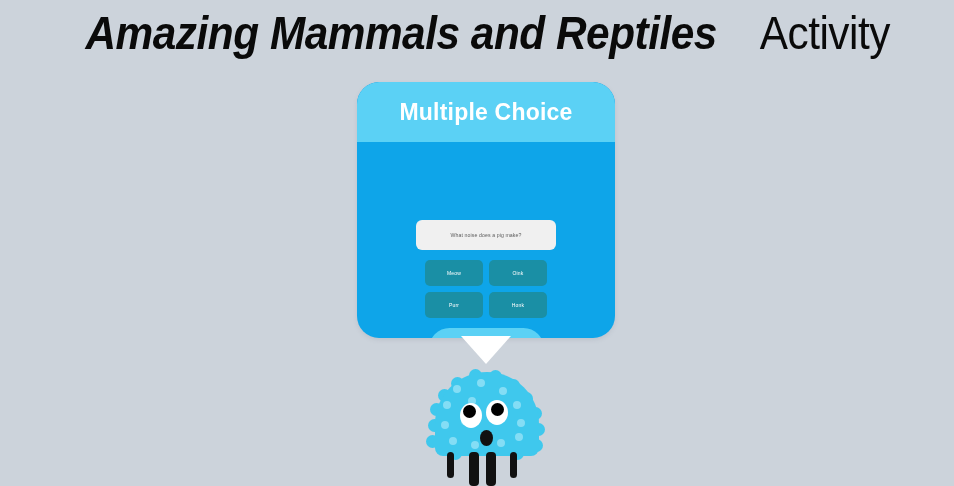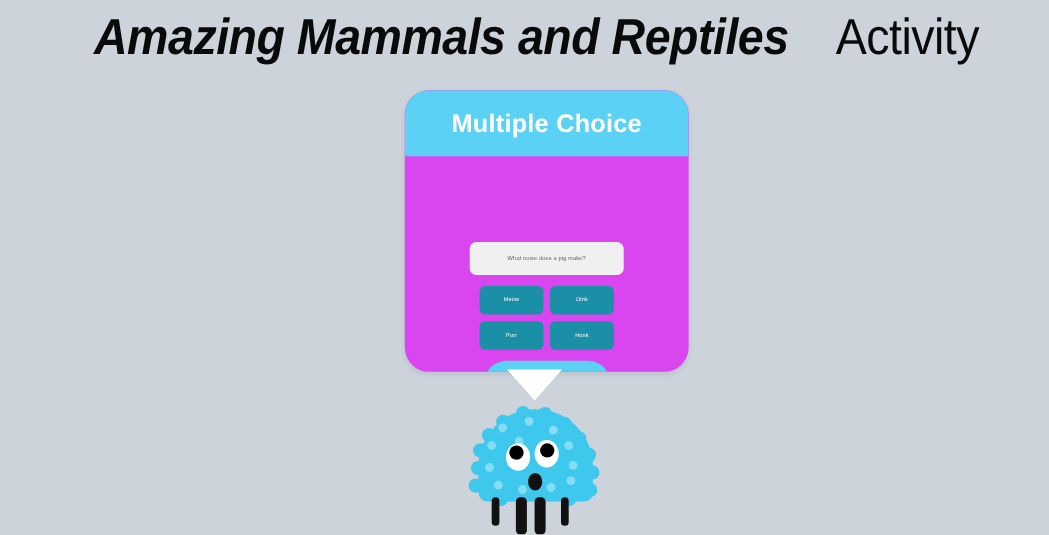--- a/index.html
+++ b/index.html
@@ -43,25 +43,25 @@
     color: #0a0a0a;
     letter-spacing: -0.5px;
     transform: scaleX(0.92);
     transform-origin: center;
     margin-left: 10px;
   }
 
   
   #quiz-card {
     position: absolute;
-    left: 368px;
+    left: 357px;
     top: 82px;
     width: 258px;
     height: 256px;
-    background: #d946ef;
+    background: #0ea5e9;
     border-radius: 22px;
     box-shadow: 0 2px 4px rgba(120,130,145,0.18);
     overflow: hidden;
   }
   #card-header {
     height: 60px;
     background: #5bd1f5;
     display: flex;
     align-items: center;
     justify-content: center;

